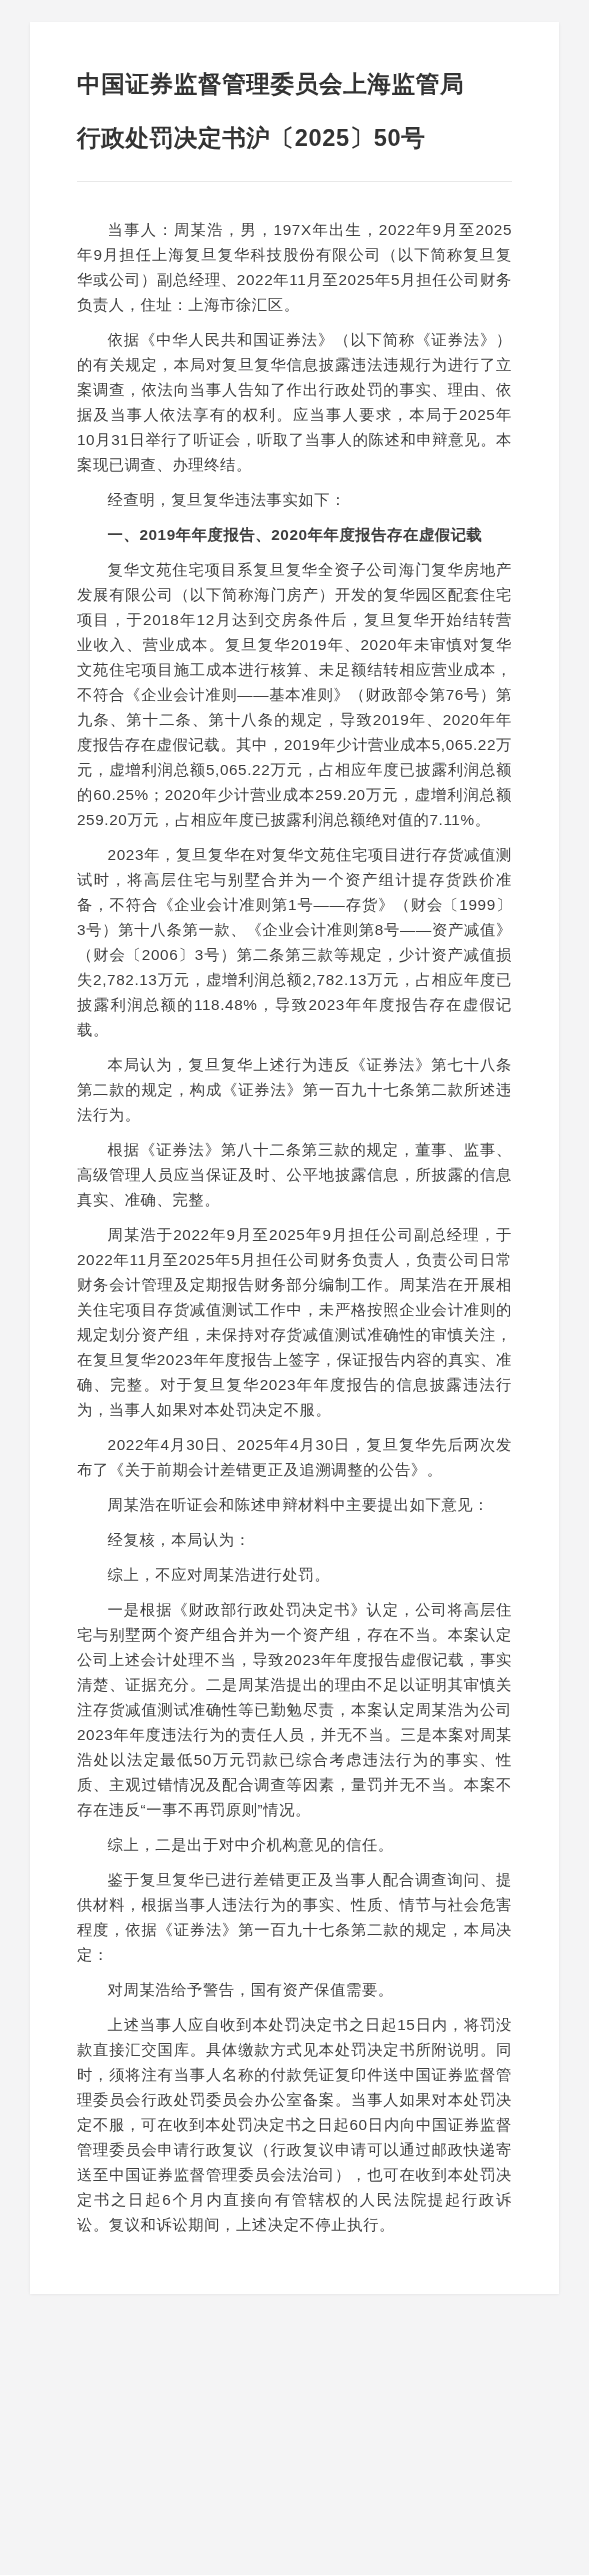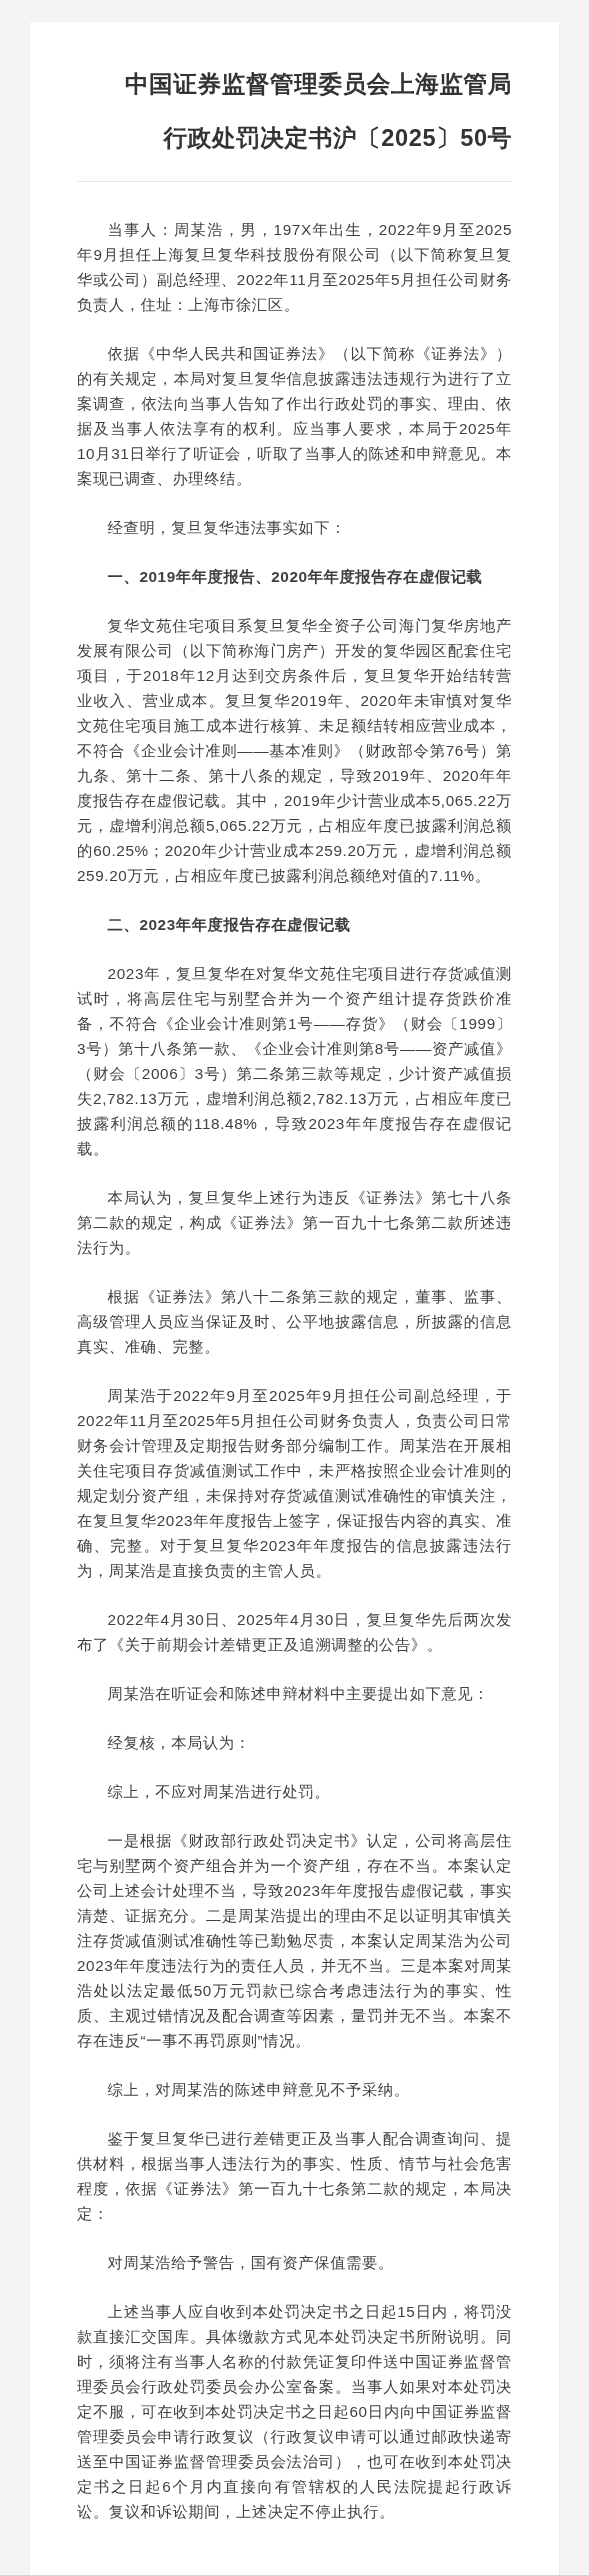--- a/index.html
+++ b/index.html
@@ -14,21 +14,21 @@
     padding: 22.4px 0 24px 0;
   }
   .doc-card {
     width: 529px;
     margin: 0 auto;
     background: #ffffff;
     box-shadow: 0 0.6px 2.9px rgba(0,0,0,0.08);
     padding: 35px 47px 47px 47px;
   }
   .doc-title {
-    text-align: right;
+    text-align: left;
     font-size: 23.6px;
     line-height: 54px;
     font-weight: bold;
     color: #333333;
     letter-spacing: 0.6px;
   }
   .title-divider {
     border: none;
     border-top: 0.6px solid #e8e8e8;
     margin-top: 15.3px;
@@ -37,21 +37,21 @@
   .doc-body {
     margin-top: 35px;
   }
   .doc-body p {
     font-size: 15.3px;
     line-height: 25px;
     letter-spacing: 0.6px;
     color: #3f3f3f;
     text-indent: 2em;
     text-align: justify;
-    margin: 24px 0;
+    margin: 10px 0;
   }
   .doc-body p.heading {
     font-weight: bold;
   }
 </style>
 </head>
 <body>
 
 <div class="page-wrap">
   <div class="doc-card">
@@ -63,31 +63,30 @@
 
     <hr class="title-divider">
 
     <div class="doc-body">
 
     <p class="">当事人：周某浩，男，197X年出生，2022年9月至2025年9月担任上海复旦复华科技股份有限公司（以下简称复旦复华或公司）副总经理、2022年11月至2025年5月担任公司财务负责人，住址：上海市徐汇区。</p>
         <p class="">依据《中华人民共和国证券法》（以下简称《证券法》）的有关规定，本局对复旦复华信息披露违法违规行为进行了立案调查，依法向当事人告知了作出行政处罚的事实、理由、依据及当事人依法享有的权利。应当事人要求，本局于2025年10月31日举行了听证会，听取了当事人的陈述和申辩意见。本案现已调查、办理终结。</p>
         <p class="">经查明，复旦复华违法事实如下：</p>
         <p class="heading">一、2019年年度报告、2020年年度报告存在虚假记载</p>
         <p class="">复华文苑住宅项目系复旦复华全资子公司海门复华房地产发展有限公司（以下简称海门房产）开发的复华园区配套住宅项目，于2018年12月达到交房条件后，复旦复华开始结转营业收入、营业成本。复旦复华2019年、2020年未审慎对复华文苑住宅项目施工成本进行核算、未足额结转相应营业成本，不符合《企业会计准则——基本准则》（财政部令第76号）第九条、第十二条、第十八条的规定，导致2019年、2020年年度报告存在虚假记载。其中，2019年少计营业成本5,065.22万元，虚增利润总额5,065.22万元，占相应年度已披露利润总额的60.25%；2020年少计营业成本259.20万元，虚增利润总额259.20万元，占相应年度已披露利润总额绝对值的7.11%。</p>
-        <p class="heading">二、2023年年度报告存在虚假记载</p>
         <p class="">2023年，复旦复华在对复华文苑住宅项目进行存货减值测试时，将高层住宅与别墅合并为一个资产组计提存货跌价准备，不符合《企业会计准则第1号——存货》（财会〔1999〕3号）第十八条第一款、《企业会计准则第8号——资产减值》（财会〔2006〕3号）第二条第三款等规定，少计资产减值损失2,782.13万元，虚增利润总额2,782.13万元，占相应年度已披露利润总额的118.48%，导致2023年年度报告存在虚假记载。</p>
         <p class="">本局认为，复旦复华上述行为违反《证券法》第七十八条第二款的规定，构成《证券法》第一百九十七条第二款所述违法行为。</p>
         <p class="">根据《证券法》第八十二条第三款的规定，董事、监事、高级管理人员应当保证及时、公平地披露信息，所披露的信息真实、准确、完整。</p>
-        <p class="">周某浩于2022年9月至2025年9月担任公司副总经理，于2022年11月至2025年5月担任公司财务负责人，负责公司日常财务会计管理及定期报告财务部分编制工作。周某浩在开展相关住宅项目存货减值测试工作中，未严格按照企业会计准则的规定划分资产组，未保持对存货减值测试准确性的审慎关注，在复旦复华2023年年度报告上签字，保证报告内容的真实、准确、完整。对于复旦复华2023年年度报告的信息披露违法行为，周某浩是直接负责的主管人员。</p>
+        <p class="">周某浩于2022年9月至2025年9月担任公司副总经理，于2022年11月至2025年5月担任公司财务负责人，负责公司日常财务会计管理及定期报告财务部分编制工作。周某浩在开展相关住宅项目存货减值测试工作中，未严格按照企业会计准则的规定划分资产组，未保持对存货减值测试准确性的审慎关注，在复旦复华2023年年度报告上签字，保证报告内容的真实、准确、完整。对于复旦复华2023年年度报告的信息披露违法行为，当事人如果对本处罚决定不服。</p>
         <p class="">2022年4月30日、2025年4月30日，复旦复华先后两次发布了《关于前期会计差错更正及追溯调整的公告》。</p>
         <p class="">周某浩在听证会和陈述申辩材料中主要提出如下意见：</p>
         <p class="">经复核，本局认为：</p>
         <p class="">综上，不应对周某浩进行处罚。</p>
         <p class="">一是根据《财政部行政处罚决定书》认定，公司将高层住宅与别墅两个资产组合并为一个资产组，存在不当。本案认定公司上述会计处理不当，导致2023年年度报告虚假记载，事实清楚、证据充分。二是周某浩提出的理由不足以证明其审慎关注存货减值测试准确性等已勤勉尽责，本案认定周某浩为公司2023年年度违法行为的责任人员，并无不当。三是本案对周某浩处以法定最低50万元罚款已综合考虑违法行为的事实、性质、主观过错情况及配合调查等因素，量罚并无不当。本案不存在违反“一事不再罚原则”情况。</p>
-        <p class="">综上，对周某浩的陈述申辩意见不予采纳。</p>
+        <p class="">综上，二是出于对中介机构意见的信任。</p>
         <p class="">鉴于复旦复华已进行差错更正及当事人配合调查询问、提供材料，根据当事人违法行为的事实、性质、情节与社会危害程度，依据《证券法》第一百九十七条第二款的规定，本局决定：</p>
         <p class="">对周某浩给予警告，国有资产保值需要。</p>
         <p class="">上述当事人应自收到本处罚决定书之日起15日内，将罚没款直接汇交国库。具体缴款方式见本处罚决定书所附说明。同时，须将注有当事人名称的付款凭证复印件送中国证券监督管理委员会行政处罚委员会办公室备案。当事人如果对本处罚决定不服，可在收到本处罚决定书之日起60日内向中国证券监督管理委员会申请行政复议（行政复议申请可以通过邮政快递寄送至中国证券监督管理委员会法治司），也可在收到本处罚决定书之日起6个月内直接向有管辖权的人民法院提起行政诉讼。复议和诉讼期间，上述决定不停止执行。</p>
       </div>
 
   </div>
 </div>
 
 
 </body></html>

